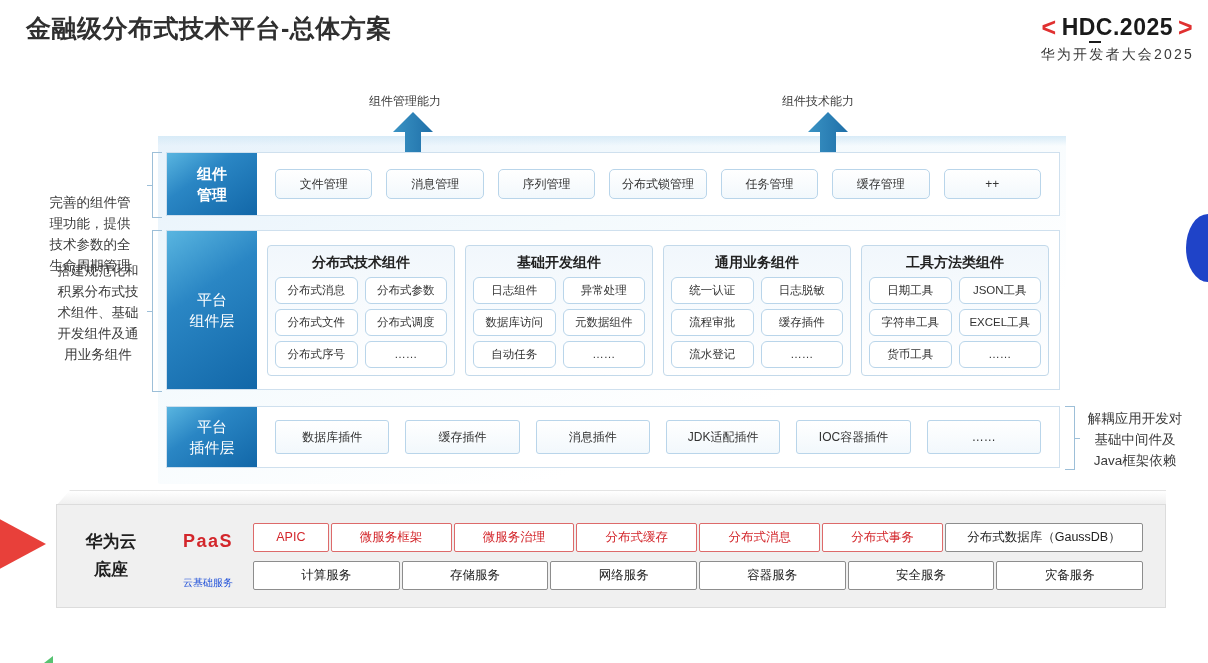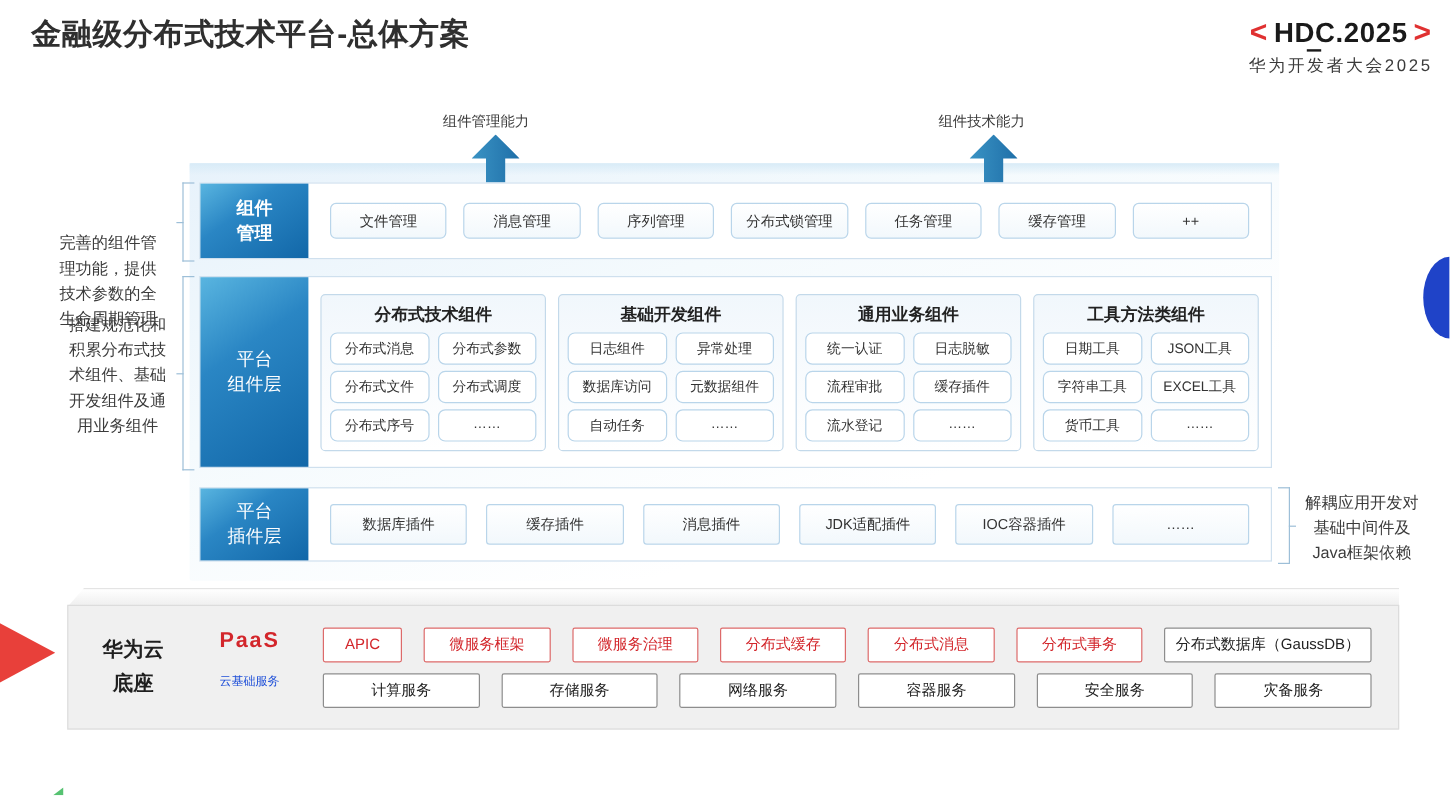--- a/index.html
+++ b/index.html
@@ -142,21 +142,21 @@
     background:linear-gradient(180deg,#ffffff,#ededed);
     clip-path:polygon(14px 0,100% 0,calc(100% - 0px) 100%,0 100%);
     border-top:1px solid #e4e4e4;
   }
   .slab-inner{position:absolute;inset:0;display:flex;align-items:center;}
   .slab-title{
     width:108px;flex:0 0 108px;text-align:center;
     font-size:17px;font-weight:bold;color:#1f1f1f;line-height:28px;
   }
   .slab-rows{flex:1;display:flex;flex-direction:column;gap:9px;padding-right:22px;}
-  .slab-row{display:flex;align-items:flex-start;gap:18px;}
+  .slab-row{display:flex;align-items:flex-end;gap:2px;}
   .slab-rowlabel{
     width:86px;flex:0 0 86px;text-align:center;white-space:nowrap;
   }
   .slab-rowlabel.paas{font-size:18px;font-weight:bold;color:#d3262b;letter-spacing:1.5px;}
   .slab-rowlabel.basic{font-size:10px;color:#1d4ed8;}
   .chip-red{
     border:1px solid #dd6a6a;background:#fff;color:#d3262b;
     font-size:12.5px;height:29px;border-radius:2px;
     display:flex;align-items:center;justify-content:center;white-space:nowrap;box-sizing:border-box;
   }

